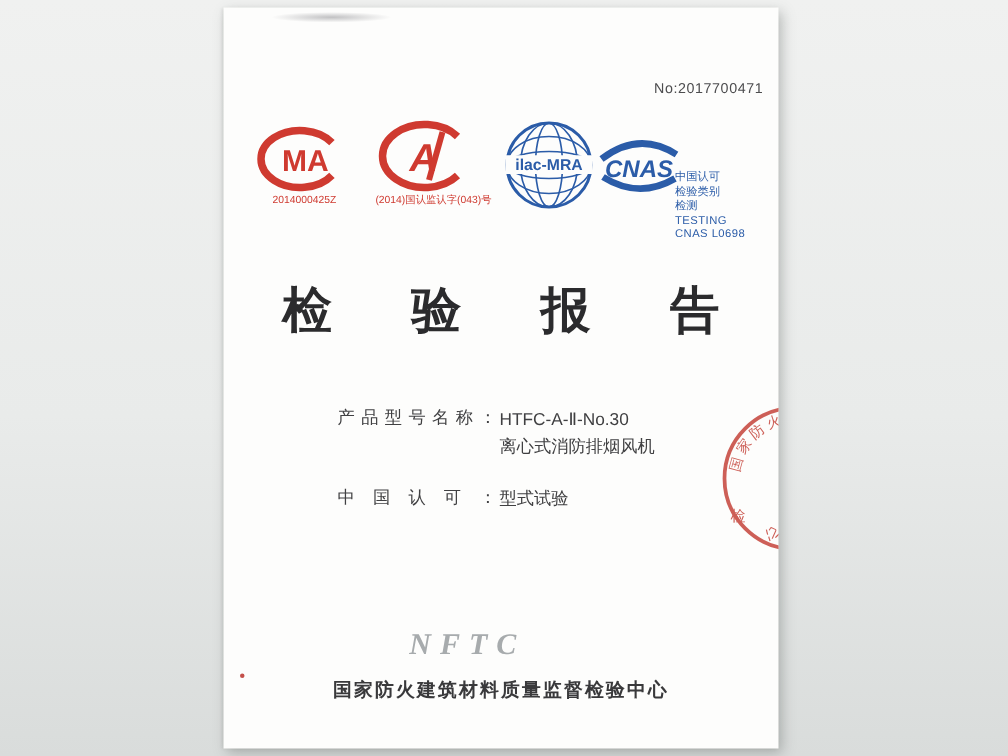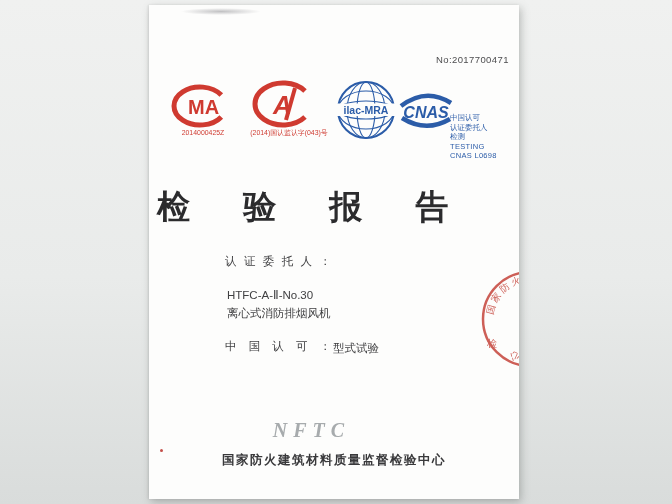--- a/index.html
+++ b/index.html
@@ -24,22 +24,22 @@
   .mark{position:absolute;}
   .mark-code{
     position:absolute;text-align:center;color:#cf3a30;font-size:7.5px;white-space:nowrap;
     transform:scale(.92);transform-origin:center top;
   }
   .cnas-lines{
     position:absolute;left:301px;top:8px;width:66px;color:#2b5ca8;font-size:7.5px;line-height:9.5px;margin-top:28px;
   }
   .cnas-lines .b{font-weight:normal;letter-spacing:.3px;}
   .title{
-    position:absolute;left:0;top:180px;width:370px;text-align:left;
-    font-size:33px;font-weight:bold;color:#2b2b2d;letter-spacing:22px;padding-left:8px;
+    position:absolute;left:0;top:180px;width:370px;text-align:center;
+    font-size:33px;font-weight:bold;color:#2b2b2d;letter-spacing:22px;padding-left:22px;
     box-sizing:border-box;white-space:nowrap;
   }
   .info{position:absolute;left:76px;top:249px;width:280px;font-size:11.5px;color:#404042;}
   .info-row{display:flex;margin-bottom:17px;}
   .info-row .lbl{width:106px;flex:none;text-align-last:justify;text-align:justify;}
   .info-row .val{padding-left:2px;line-height:18px;}
   .nftc{
     position:absolute;left:0;top:414px;width:325px;text-align:center;
     font-family:"Liberation Serif","DejaVu Serif",serif;
     font-style:italic;font-weight:bold;font-size:20px;letter-spacing:6px;color:#a7abad;
@@ -87,34 +87,34 @@
     </svg>
 
     <svg class="mark" style="left:250px;top:14px" width="54" height="40" viewBox="0 0 54 40">
       <path d="M2 15 Q27 -4 52 12" fill="none" stroke="#2b5ca8" stroke-width="4.5"></path>
       <path d="M3 27 Q27 42 51 28" fill="none" stroke="#2b5ca8" stroke-width="4.5"></path>
       <text x="27" y="27" font-size="16" font-weight="bold" font-style="italic" text-anchor="middle" fill="#2b5ca8" font-family="'Liberation Serif','DejaVu Serif',serif">CNAS</text>
     </svg>
 
     <div class="cnas-lines">
       <div>中国认可</div>
-      <div>认证委托人</div>
+      <div>检验类别</div>
       <div>检测</div>
       <div class="b">TESTING</div>
       <div class="b">CNAS L0698</div>
     </div>
   </div>
 
   <div class="title">检 验 报 告</div>
 
   <div class="info">
     <div class="info-row">
-      <span class="lbl">认证委托人：</span>
     </div>
     <div class="info-row">
+      <span class="lbl">产品型号名称：</span>
       <span class="val">
         <div>HTFC-A-Ⅱ-No.30</div>
         <div>离心式消防排烟风机</div>
       </span>
     </div>
     <div class="info-row">
       <span class="lbl">中国认可：</span>
       <span class="val">型式试验</span>
     </div>
   </div>

